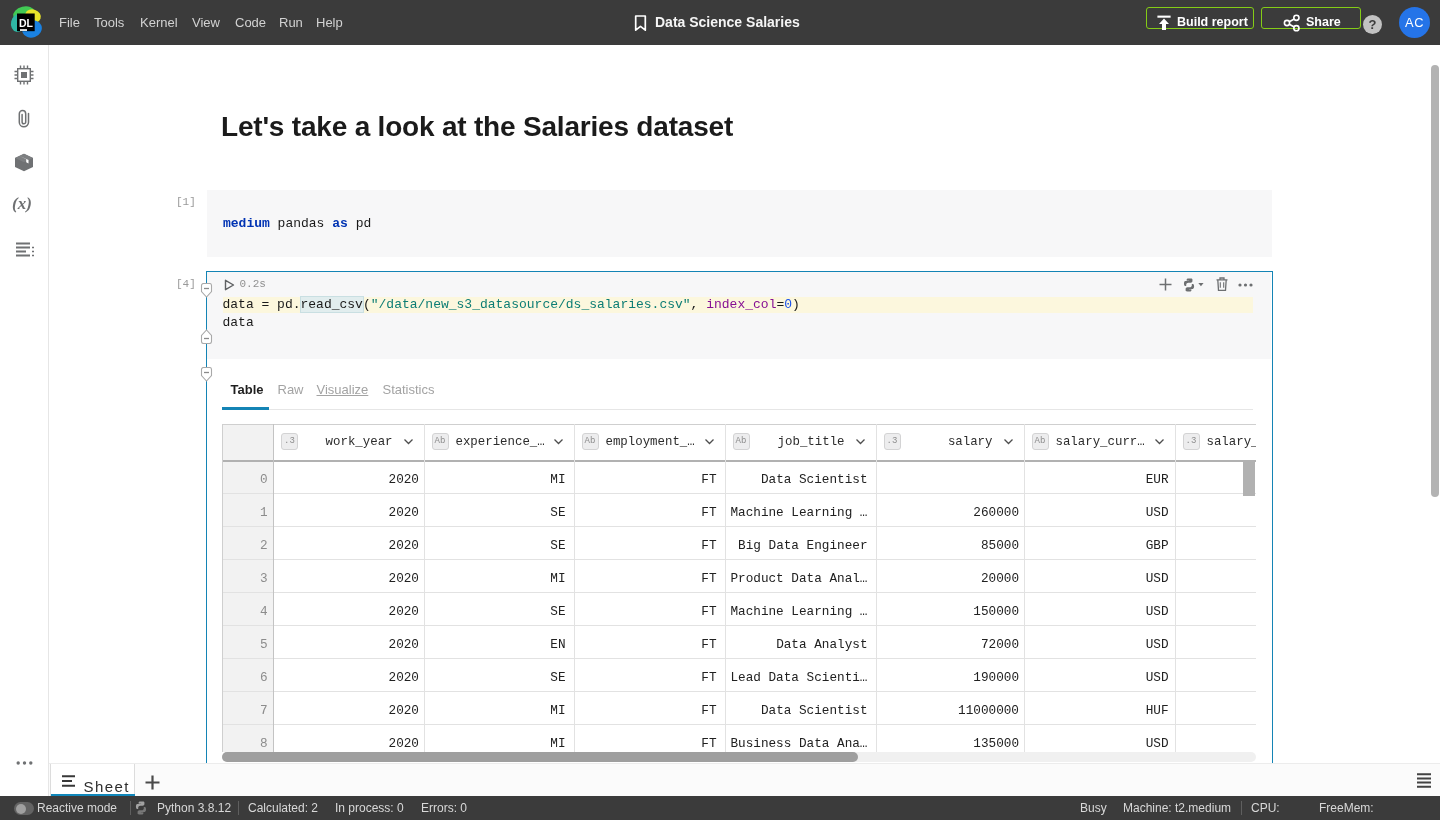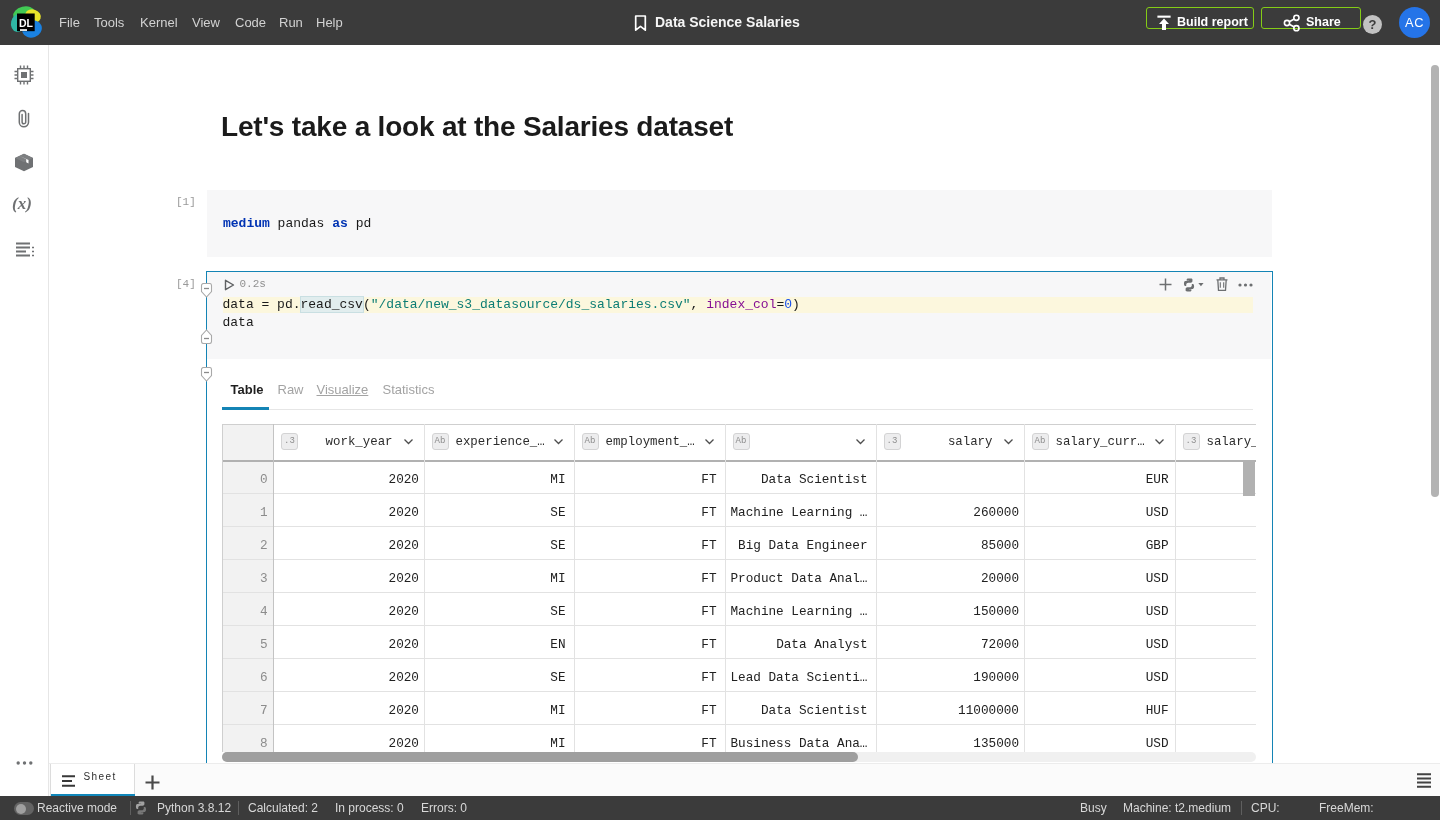--- a/index.html
+++ b/index.html
@@ -212,20 +212,21 @@
           </svg>
         </div>
 <div class="abs hbadge" style="left:360px;top:9.5px;">Ab</div>
         <div class="abs hlab" style="left:384px;top:0;line-height:36px;">employment_…</div>
         <div class="abs" style="left:482px;top:14px;">
           <svg width="11" height="8" viewBox="0 0 11 8">
             <path d="M1.5 1.5 L5.5 5.5 L9.5 1.5" fill="none" stroke="#4e4e4e" stroke-width="1.3"></path>
           </svg>
         </div>
 <div class="abs hbadge" style="left:511px;top:9.5px;">Ab</div>
+        <div class="abs hlab" style="left:483px;top:0;width:140px;text-align:right;line-height:36px;">job_title</div>
         <div class="abs" style="left:633px;top:14px;">
           <svg width="11" height="8" viewBox="0 0 11 8">
             <path d="M1.5 1.5 L5.5 5.5 L9.5 1.5" fill="none" stroke="#4e4e4e" stroke-width="1.3"></path>
           </svg>
         </div>
 <div class="abs hbadge" style="left:662px;top:9.5px;">.3</div>
         <div class="abs hlab" style="left:631px;top:0;width:140px;text-align:right;line-height:36px;">salary</div>
         <div class="abs" style="left:781px;top:14px;">
           <svg width="11" height="8" viewBox="0 0 11 8">
             <path d="M1.5 1.5 L5.5 5.5 L9.5 1.5" fill="none" stroke="#4e4e4e" stroke-width="1.3"></path>
@@ -335,21 +336,21 @@
   </svg>
 
   <div class="abs" style="left:1431px;top:45px;width:8px;height:432px;background:#b3b3b3;border-radius:4px;"></div>
 </div>
 <div id="tabbar">
 
   <div class="abs" style="left:0.5px;top:0;width:85px;height:33px;background:#fff;border-left:1px solid #dcdcdc;border-right:1px solid #dcdcdc;"></div>
   <svg class="abs" style="left:12.5px;top:10.5px;" width="13" height="12" viewBox="0 0 13 12">
     <path d="M0 1.2 h13 M0 6 h10 M0 10.8 h13" stroke="#383838" stroke-width="2.1"></path>
   </svg>
-  <div class="abs" style="left:34.5px;top:7px;font-size:10px;letter-spacing:1.4px;color:#2e2e2e;text-align:center;">Sheet</div>
+  <div class="abs" style="left:34.5px;top:14px;font-size:15px;letter-spacing:1.4px;color:#2e2e2e;text-align:center;">Sheet</div>
   <div class="abs" style="left:1.5px;top:29.5px;width:84.5px;height:3.8px;background:#1187ba;"></div>
   <svg class="abs" style="left:95.5px;top:10.5px;" width="15" height="15" viewBox="0 0 15 15">
     <path d="M7.5 0.5 V14.5 M0.5 7.5 H14.5" stroke="#4a4a4a" stroke-width="2.2"></path>
   </svg>
   <svg class="abs" style="left:1368px;top:9px;" width="14" height="15" viewBox="0 0 14 15">
     <path d="M0 1.2 h14 M0 5.4 h14 M0 9.6 h14 M0 13.8 h14" stroke="#434343" stroke-width="2"></path>
   </svg>
 </div>
 <div id="statusbar">
   <div class="abs" style="left:14px;top:6px;width:20px;height:13px;border-radius:7px;background:#636363;">

